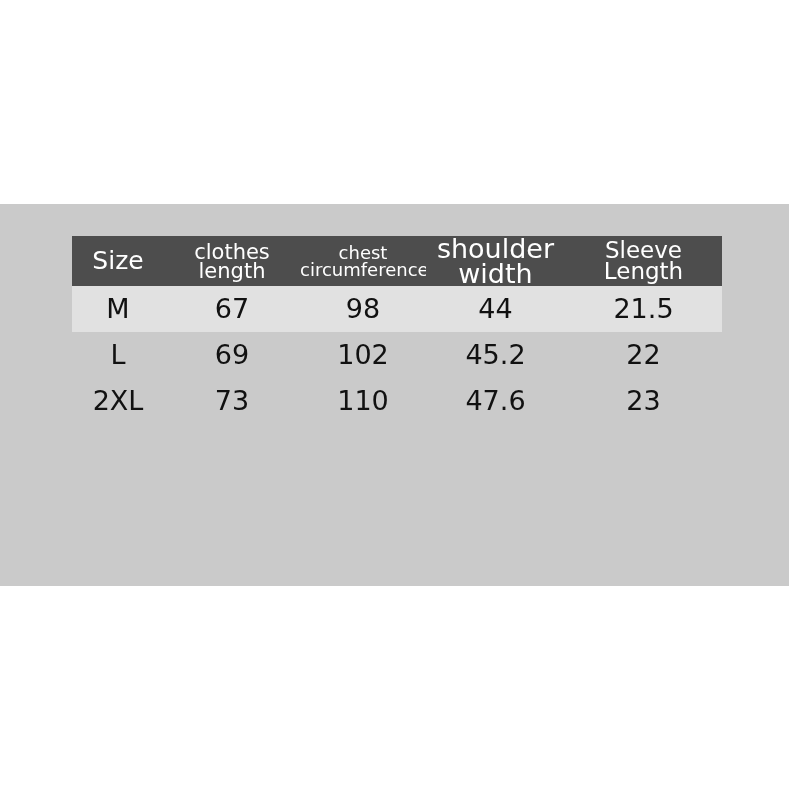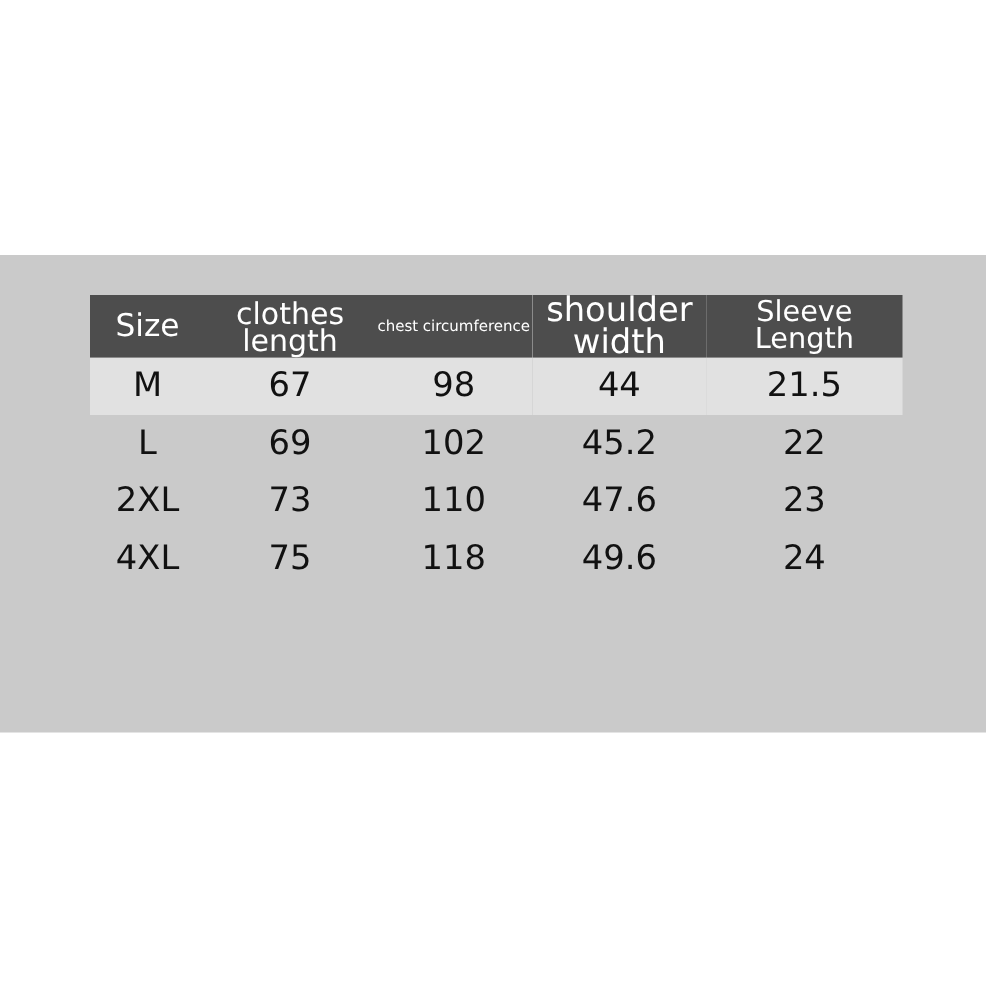--- a/index.html
+++ b/index.html
@@ -63,22 +63,22 @@
     position: relative;
   }
 
   
   .hd {
     display: block;
     line-height: 0.92;
     white-space: pre-line;
   }
   .hd-size    { font-size: 25px; }
-  .hd-len     { font-size: 24px; position: relative; top: 1px; }
-  .hd-chest   { font-size: 12px; position: relative; top: 1px; }
+  .hd-len     { font-size: 21px; position: relative; top: 1px; }
+  .hd-chest   { font-size: 18px; position: relative; top: 1px; }
   .hd-should  { font-size: 27px; position: relative; top: 1px; }
   .hd-sleeve  { font-size: 23px; text-align: center; }
 
   tbody td {
     height: 46px;
     padding: 0;
     margin: 0;
     text-align: center;
     vertical-align: middle;
     font-size: 27px;
@@ -141,23 +141,16 @@
         <td>45.2</td>
         <td>22</td>
       </tr>
       <tr class="row-even">
         <td>2XL</td>
         <td>73</td>
         <td>110</td>
         <td>47.6</td>
         <td>23</td>
       </tr>
-      <tr class="row-even">
-        <td>4XL</td>
-        <td>75</td>
-        <td>118</td>
-        <td>49.6</td>
-        <td>24</td>
-      </tr>
     </tbody>
   </table>
 
 </div>
 
 </body></html>

